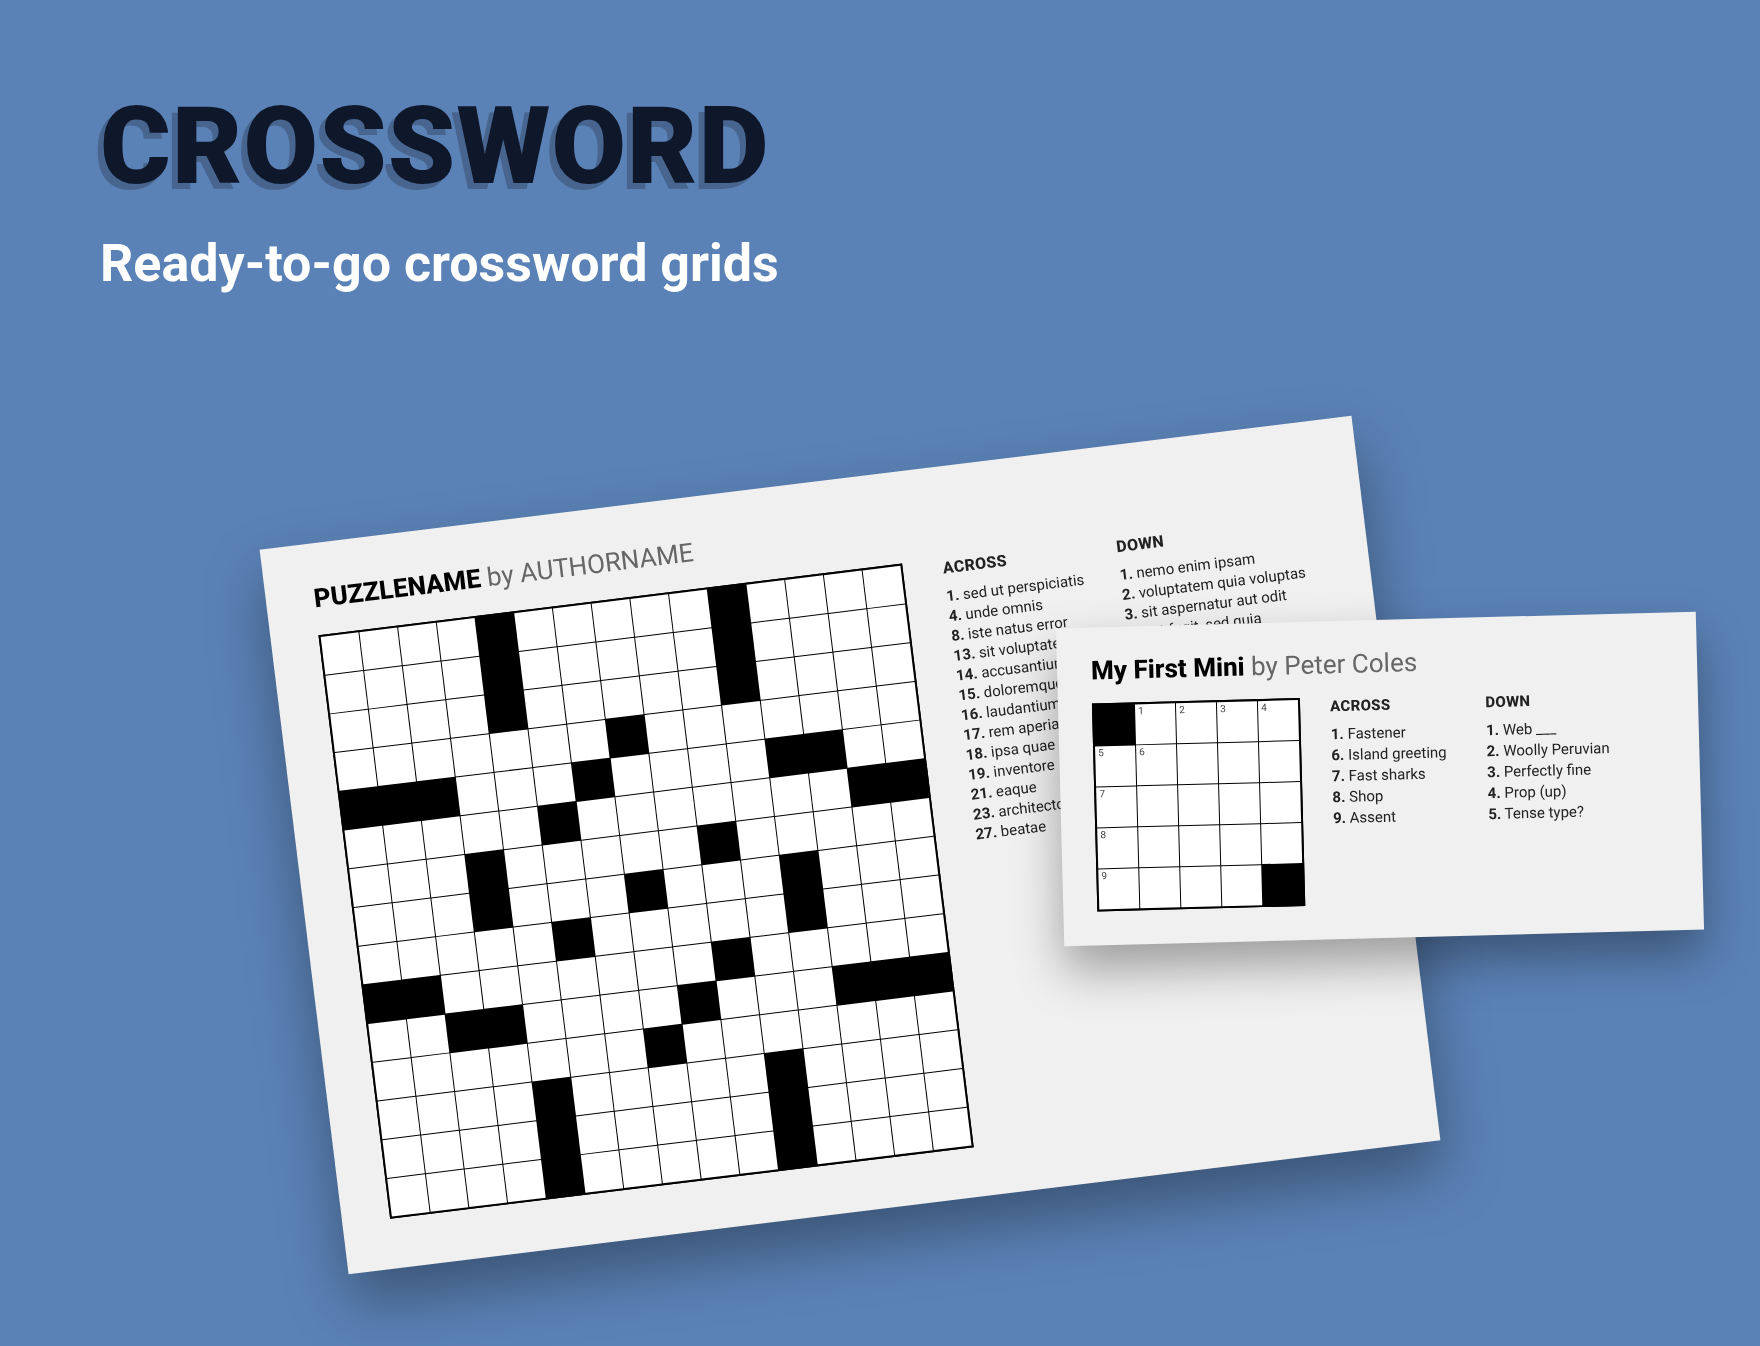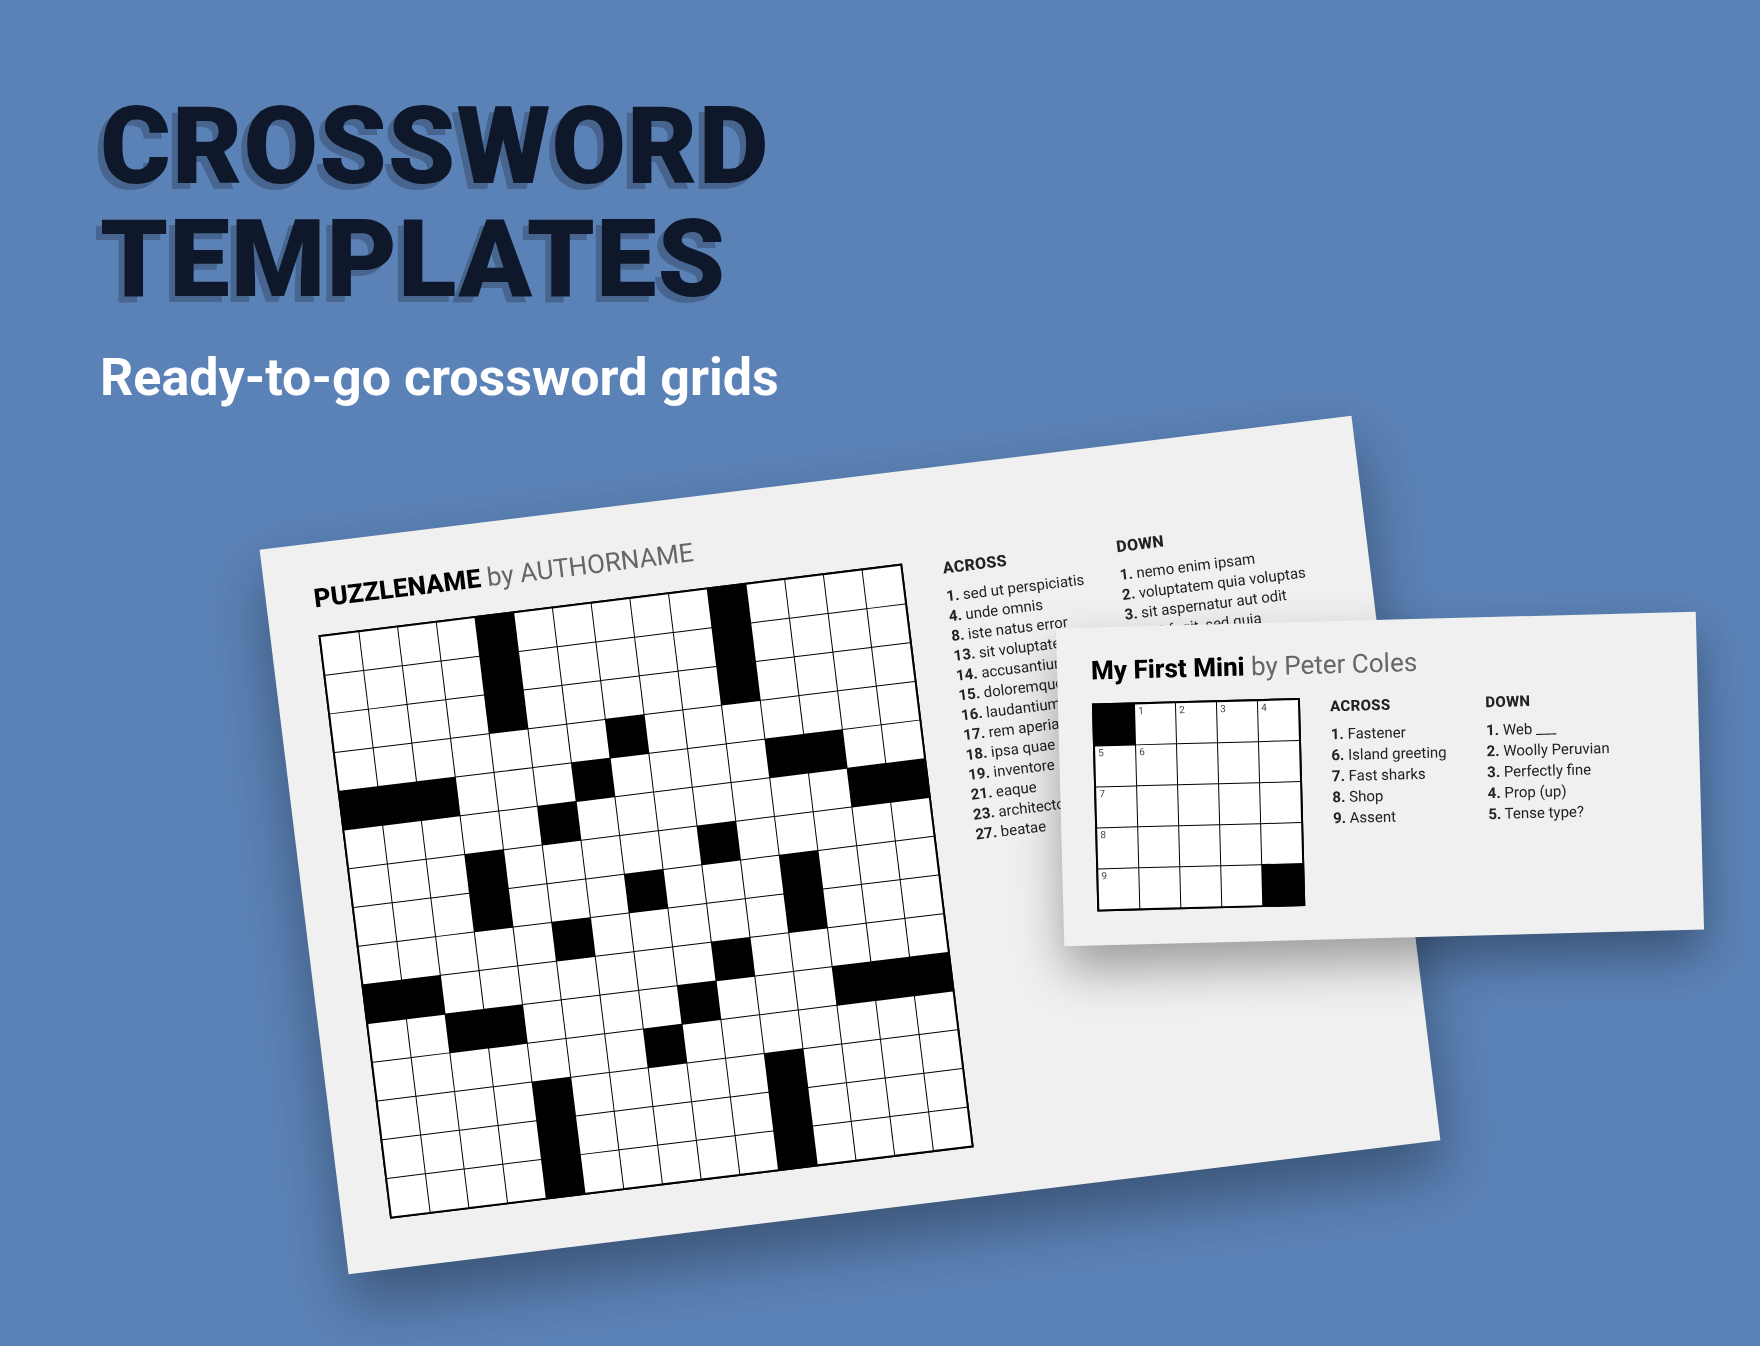--- a/index.html
+++ b/index.html
@@ -107,21 +107,20 @@
   .mini-clues ol { list-style: none; }
   .mini-clues li { margin-bottom: 3px; white-space: nowrap; }
   .mini-clues li b { font-weight: 700; }
 </style>
 </head>
 <body>
 
 <div class="hero">
   <h1>
     <span>CROSSWORD</span><br>
-    <span>TEMPLATES</span>
   </h1>
   <p>Ready-to-go crossword grids</p>
 </div>
 
 <div class="card-big">
   <div class="title">
     <b>PUZZLENAME</b>
     <span>by</span>
     <span>AUTHORNAME</span>
   </div>

